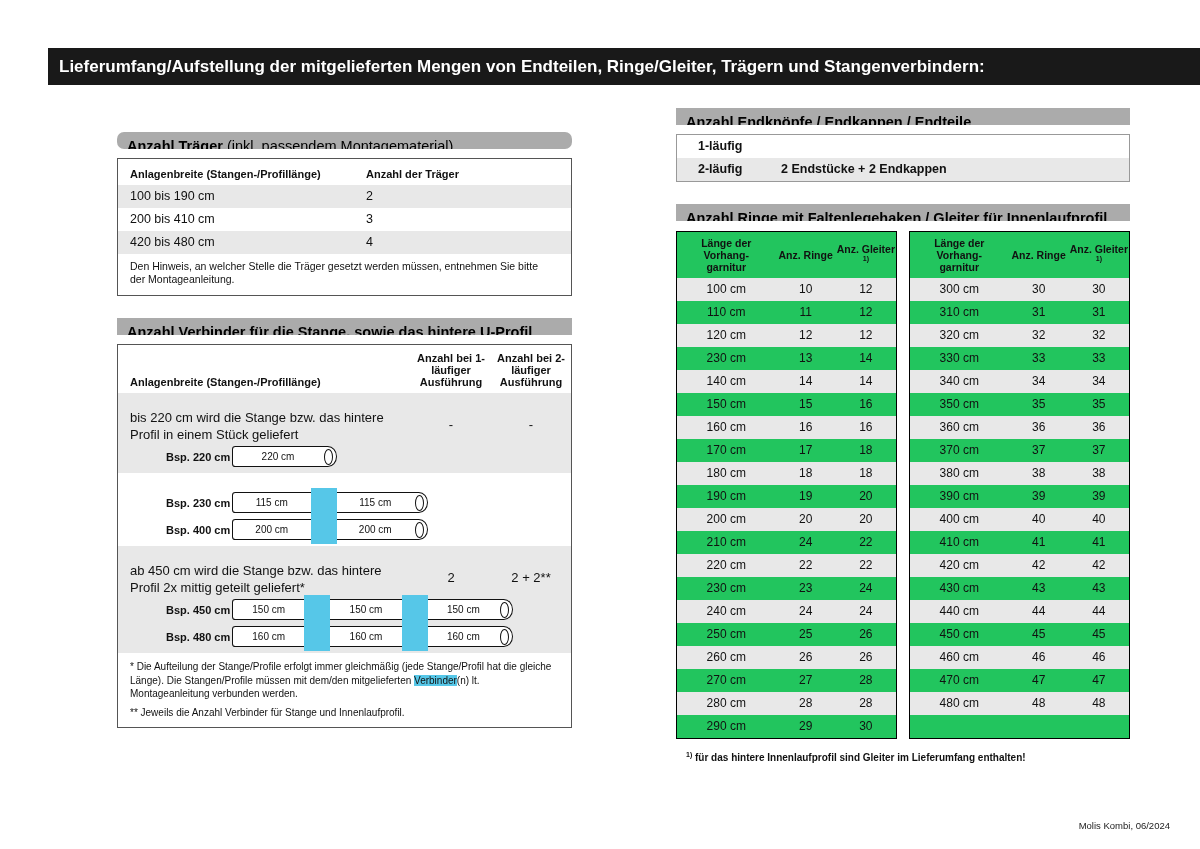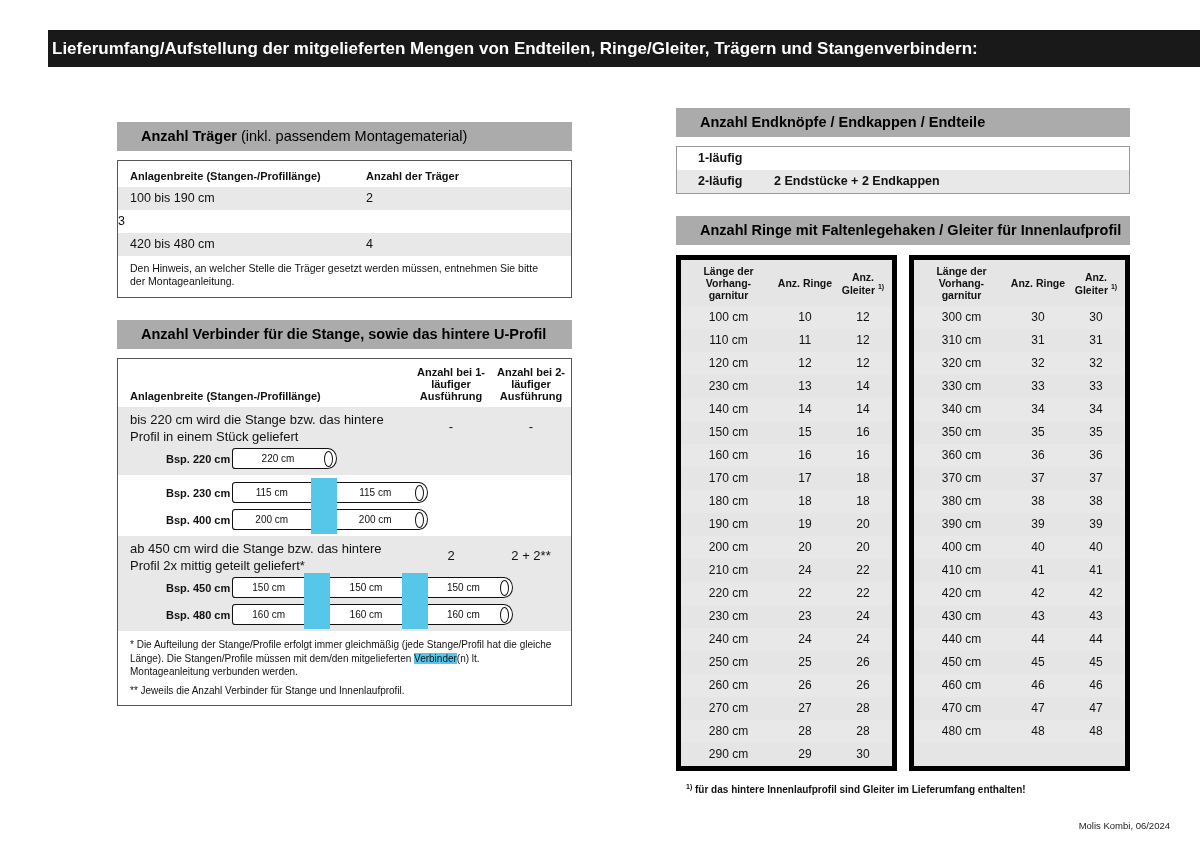--- a/index.html
+++ b/index.html
@@ -5,53 +5,53 @@
   * { margin:0; padding:0; box-sizing:border-box; }
   html,body { width:1200px; height:849px; }
   body {
     position:relative;
     background:#ffffff;
     font-family:"Liberation Sans", sans-serif;
     color:#111;
     overflow:hidden;
   }
   .topbar{
-    position:absolute; left:48px; top:30px; width:1152px; height:37px;
+    position:absolute; left:48px; top:48px; width:1152px; height:37px;
     background:#191919; color:#fff; font-size:17px; font-weight:bold;
-    line-height:37px; padding-left:4px; white-space:nowrap;
+    line-height:37px; padding-left:11px; white-space:nowrap;
   }
   .colL{ position:absolute; left:117px; top:104px; width:455px; }
   .colR{ position:absolute; left:676px; top:108px; width:454px; }
 
   .red-note{ color:#d6001c; font-weight:bold; font-size:15px; }
 
   .secbar{
-    background:#ababab; height:29px; line-height:29px; padding-left:24px;
+    background:#ababab; height:17px; line-height:29px; padding-left:10px;
     font-size:14.5px; font-weight:bold; color:#000; white-space:nowrap; overflow:hidden;
   }
   .secbar .norm{ font-weight:normal; }
-  .mt24{ margin-top:18px; }
+  .mt24{ margin-top:28px;border-radius:7px; }
   .mt22{ margin-top:22px; }
 
   .box{ border:1px solid #555; margin-top:9px; background:#fff; }
 
   
   .t-head{ display:flex; align-items:flex-end; padding:9px 0 5px; font-weight:bold; font-size:11px; }
   .t-c1{ width:248px; padding-left:12px; }
   .t-c2{ flex:1; }
   .t-row{ display:flex; height:23px; line-height:23px; font-size:12.5px; }
   .stripe-even .r-even{ background:#e8e8e8; }
-  .stripe-odd  .r-odd { background:#e8e8e8; }
+  .stripe-odd  .r-odd { background:#e8e8e8;gap:7px; }
   .t-note{ padding:6px 16px 9px 12px; font-size:10.5px; line-height:13px; }
 
   
   .v-head{ display:flex; align-items:flex-end; padding:7px 0 5px; font-weight:bold; font-size:11px; }
   .v-c1{ flex:1; padding-left:12px; }
   .v-ch{ width:80px; text-align:center; line-height:12px; }
-  .vsec{ padding:4px 0 3px; }
+  .vsec{ padding:16px 0 3px; }
   .vsec.gray{ background:#e8e8e8; }
   .vrow{ display:flex; }
   .vtext{ flex:1; padding-left:12px; font-size:13px; line-height:17px; }
   .vcnt{ width:80px; text-align:center; font-size:13px; padding-top:8px; }
   .vex{ display:flex; align-items:center; height:27px; padding-left:48px; }
   .vex-label{ font-weight:bold; font-size:11px; width:66px; flex:none; }
   .rod{ display:flex; align-items:center; height:21px; border:1.5px solid #111;
         border-radius:4px 11px 11px 4px / 4px 60% 60% 4px; background:#fff; }
   .rod .seg{ flex:1; text-align:center; font-size:10px; white-space:nowrap; }
   .rod .conn{ flex:none; width:26px; height:29px; background:#56c7e8; }
@@ -63,21 +63,21 @@
   .v-fn2{ margin-top:5px; }
 
   
   .end-box{ border:1px solid #999; margin-top:9px; background:#fff; }
   .e-row{ display:flex; height:23px; line-height:23px; font-size:12.5px;font-weight:bold; }
   .e-c1{ width:97px; padding-left:21px; }
   .e-c2{ flex:1; }
 
   
   .ring-wrap{ display:flex; gap:12px; margin-top:10px; }
-  .ring-table{ flex:1; border:5px solid #000000; background:#e5e5e5; }
+  .ring-table{ flex:1; border:1px solid #000000; background:#22c55e; }
   .ring-head{ display:flex; align-items:center; height:46px; font-weight:bold; font-size:10.5px; text-align:center; }
   .ring-head .hdr-len{ display:inline-block; width:54px; line-height:12px; }
   .rc1{ width:45%; } .rc2{ width:27.5%; } .rc3{ width:27.5%; }
   .ring-row{ display:flex; height:23px; line-height:23px; font-size:12px; text-align:center; }
   sup{ font-size:7px; }
   .ring-fn{ margin-top:12px; font-size:10px; font-weight:bold; padding-left:10px; }
 
   .footer{ position:absolute; right:30px; top:820px; font-size:9.5px; color:#222; }
 </style>
 </head>
@@ -100,20 +100,21 @@
       <span class="t-c2">Anzahl der Träger</span>
     </div>
     <div class="stripe-even">
 
         <div class="t-row r-even">
           <span class="t-c1">100 bis 190 cm</span>
           <span class="t-c2">2</span>
         </div>
 
         <div class="t-row r-odd">
+          <span class="t-c1">200 bis 410 cm</span>
           <span class="t-c2">3</span>
         </div>
 
         <div class="t-row r-even">
           <span class="t-c1">420 bis 480 cm</span>
           <span class="t-c2">4</span>
         </div>
       </div>
     <div class="t-note">Den Hinweis, an welcher Stelle die Träger gesetzt werden müssen, entnehmen Sie bitte der Montageanleitung.</div>
   </div>

